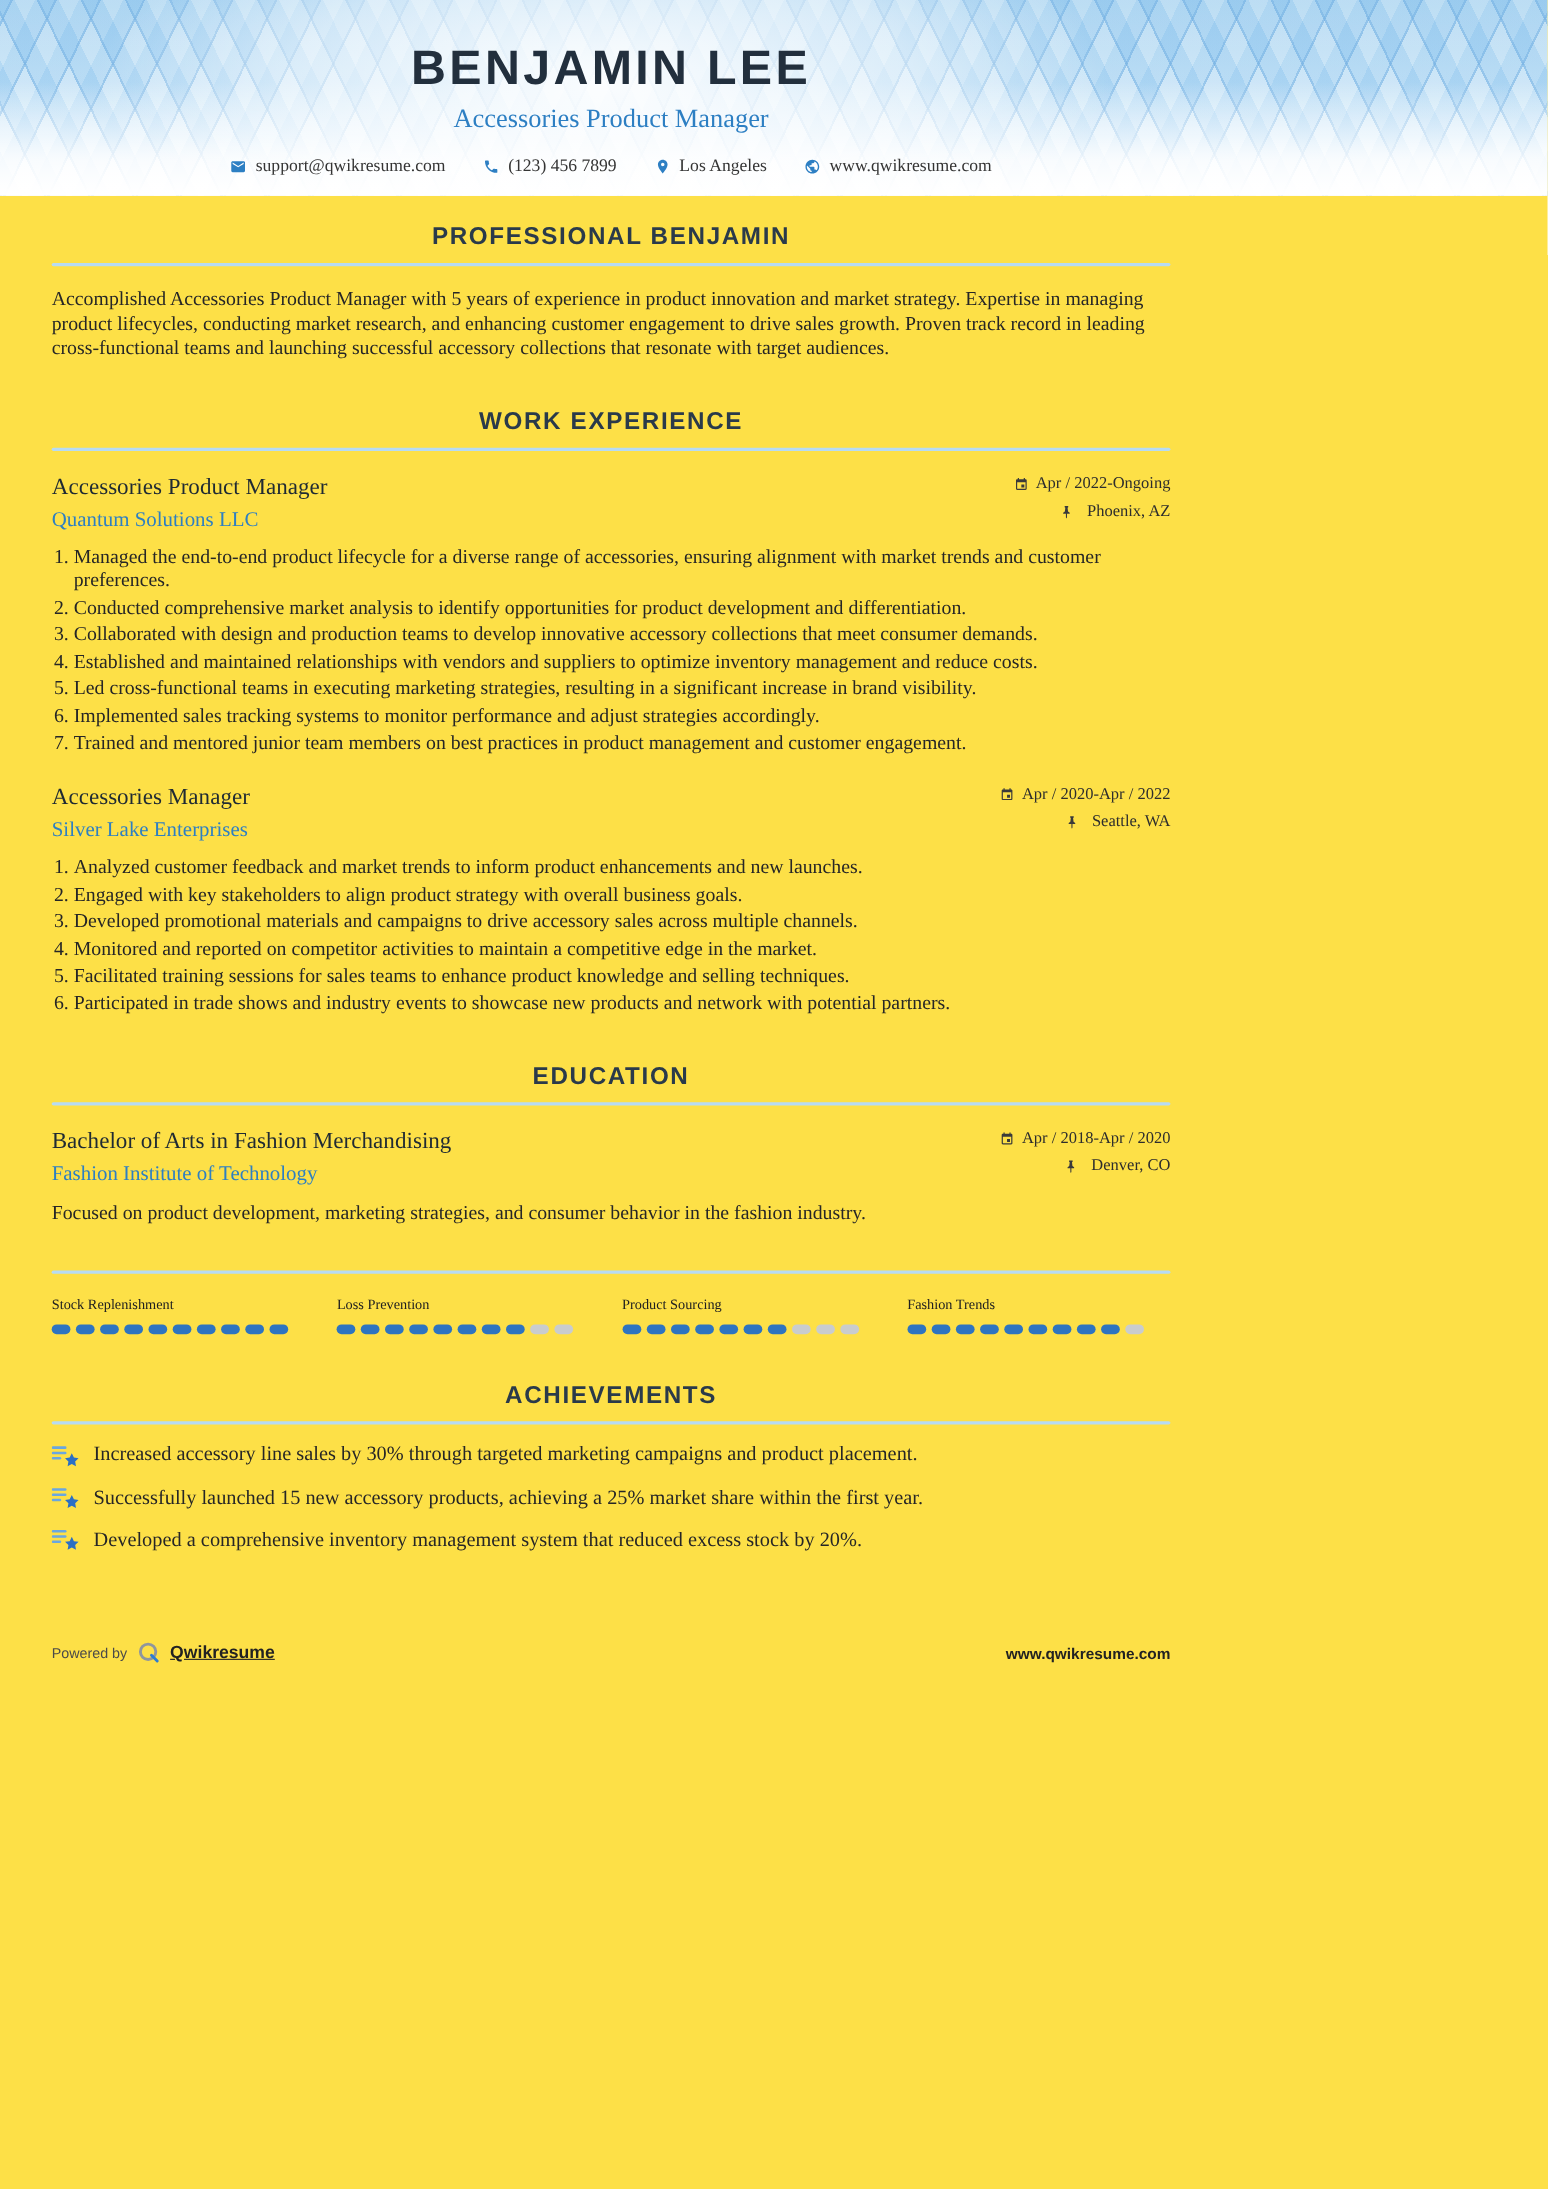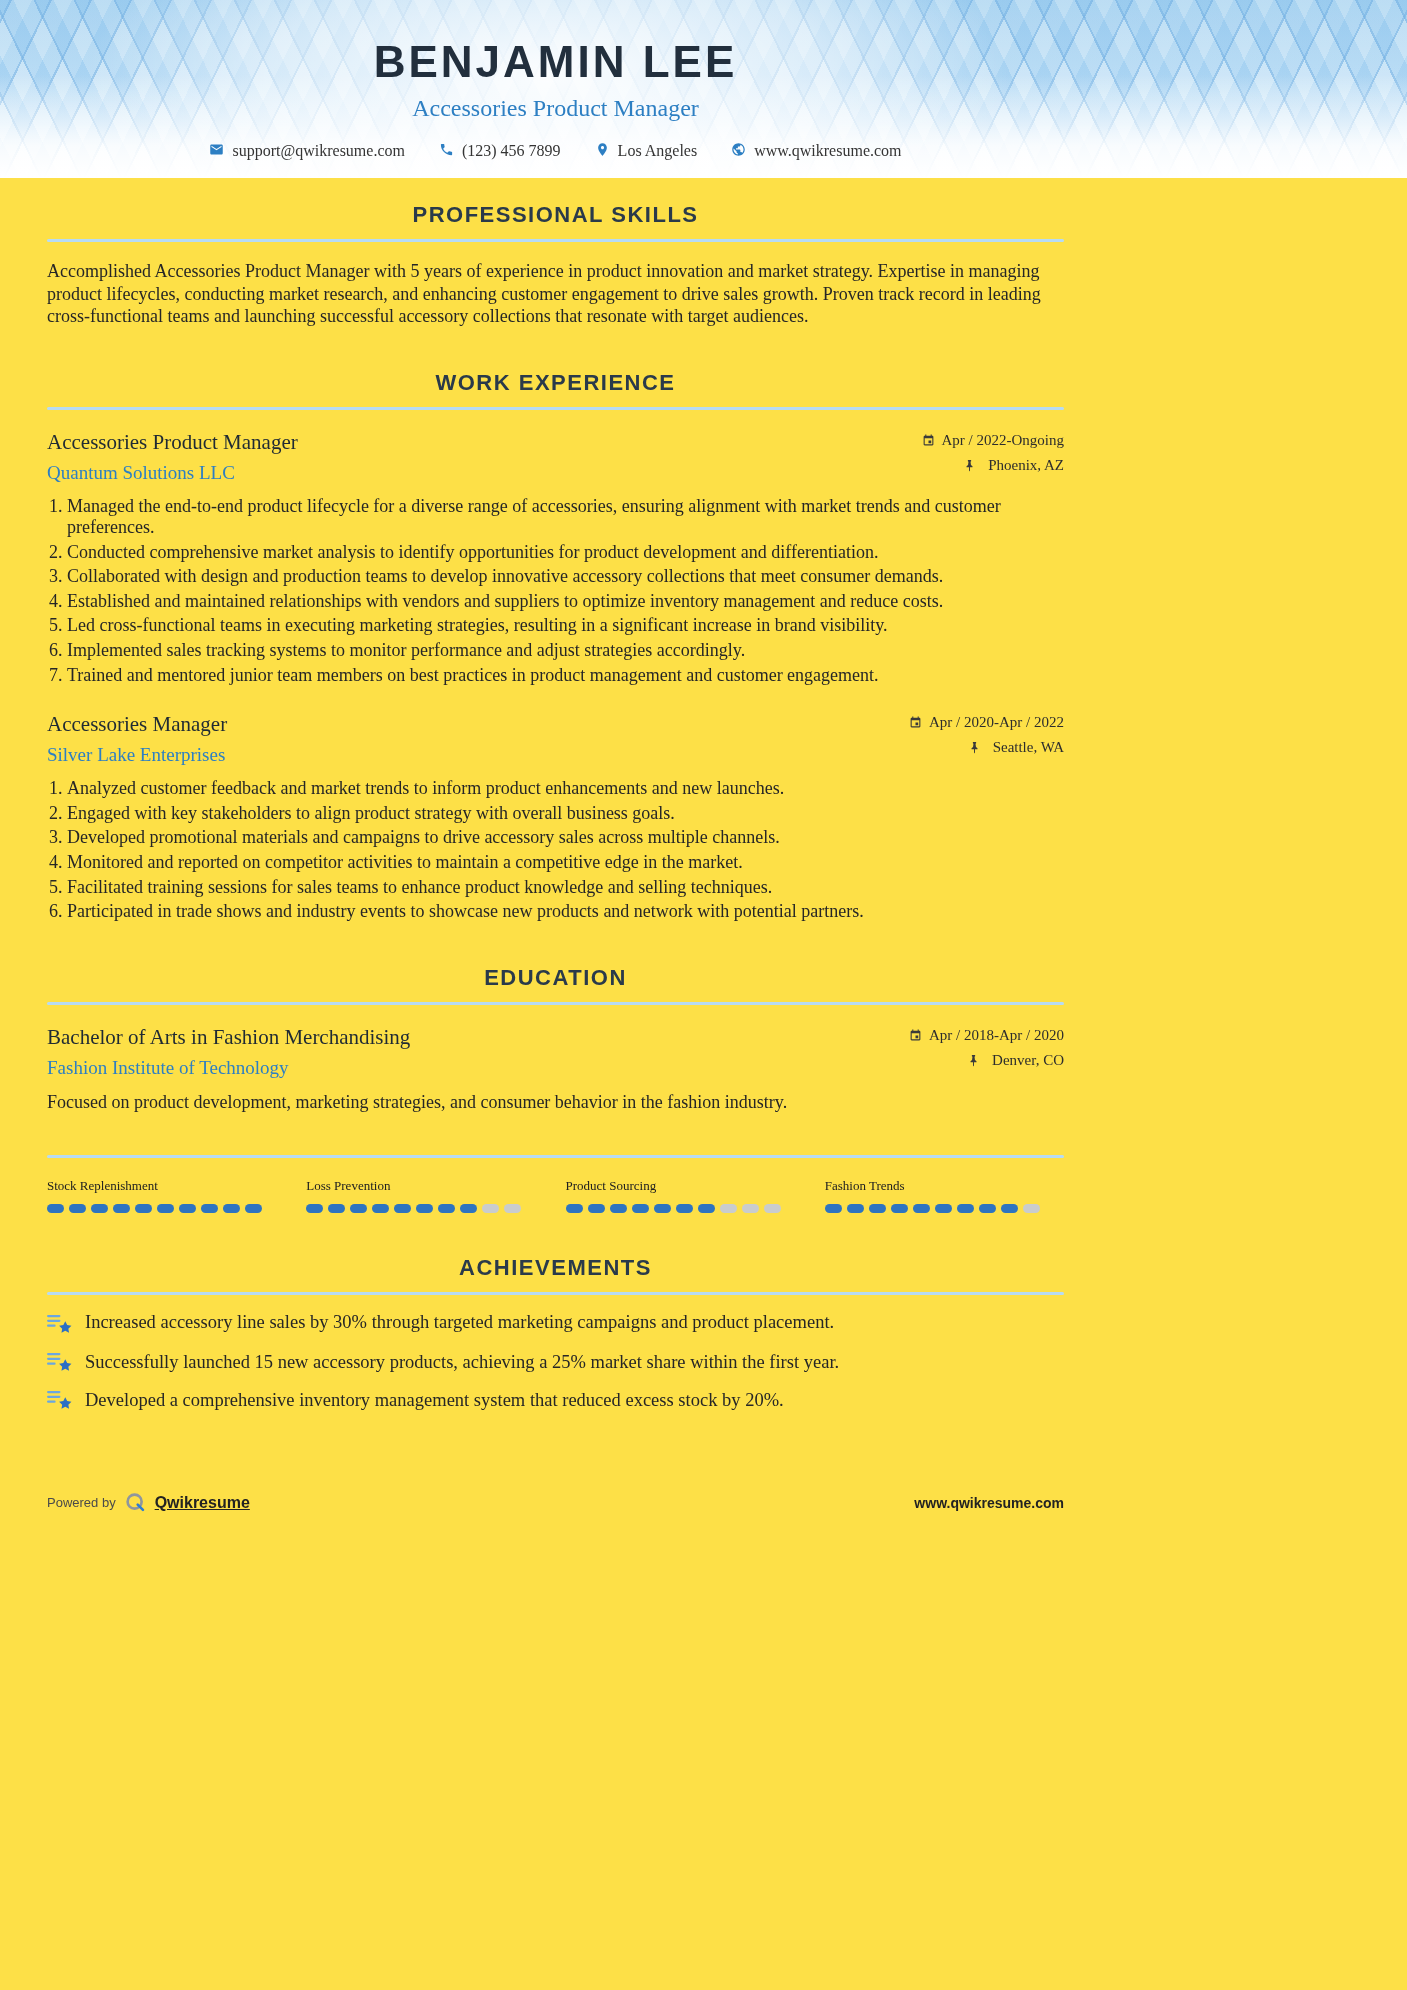--- a/index.html
+++ b/index.html
@@ -42,21 +42,21 @@
     font-weight: 800; font-size: 44px; letter-spacing: 3px;
     color: #222f3d; line-height: 1;
   }
   .candidate-title {
     margin-top: 11px; font-size: 24px; color: var(--accent-blue, #2d7fc3);
   }
   .contact-row {
     margin-top: 20px; display: flex; justify-content: center; align-items: center; gap: 34px;
     font-size: 16px; color: #343434;
   }
-  .contact-item { display: inline-flex; gap: 8px; text-decoration: none; color: #343434; cursor: pointer; }
+  .contact-item { display: inline-flex; align-items: center; gap: 8px; text-decoration: none; color: #343434; cursor: pointer; }
   .cicon { display: inline-flex; color: var(--accent-blue, #2d7fc3); }
   .cicon svg { width: 15px; height: 15px; fill: currentColor; }
 
   
   .content { width: 1017px; margin-left: 47px; }
 
   .section { margin-top: 42px; }
   .section.first { margin-top: 24px; }
   .section-heading {
     margin: 0; text-align: center;
@@ -160,21 +160,21 @@
           <span>www.qwikresume.com</span>
         </span>
 
       </div>
     </div>
   </header>
 
   <main class="content">
 
     <section class="section first">
-      <h2 class="section-heading">PROFESSIONAL SKILLS</h2>
+      <h2 class="section-heading">PROFESSIONAL BENJAMIN</h2>
       <div class="rule"></div>
       <p class="summary-text">Accomplished Accessories Product Manager with 5 years of experience in product innovation and market strategy. Expertise in managing product lifecycles, conducting market research, and enhancing customer engagement to drive sales growth. Proven track record in leading cross-functional teams and launching successful accessory collections that resonate with target audiences.</p>
     </section>
 
     <section class="section">
       <h2 class="section-heading">WORK EXPERIENCE</h2>
       <div class="rule"></div>
 
       <article class="entry job">
         <div class="entry-head">

